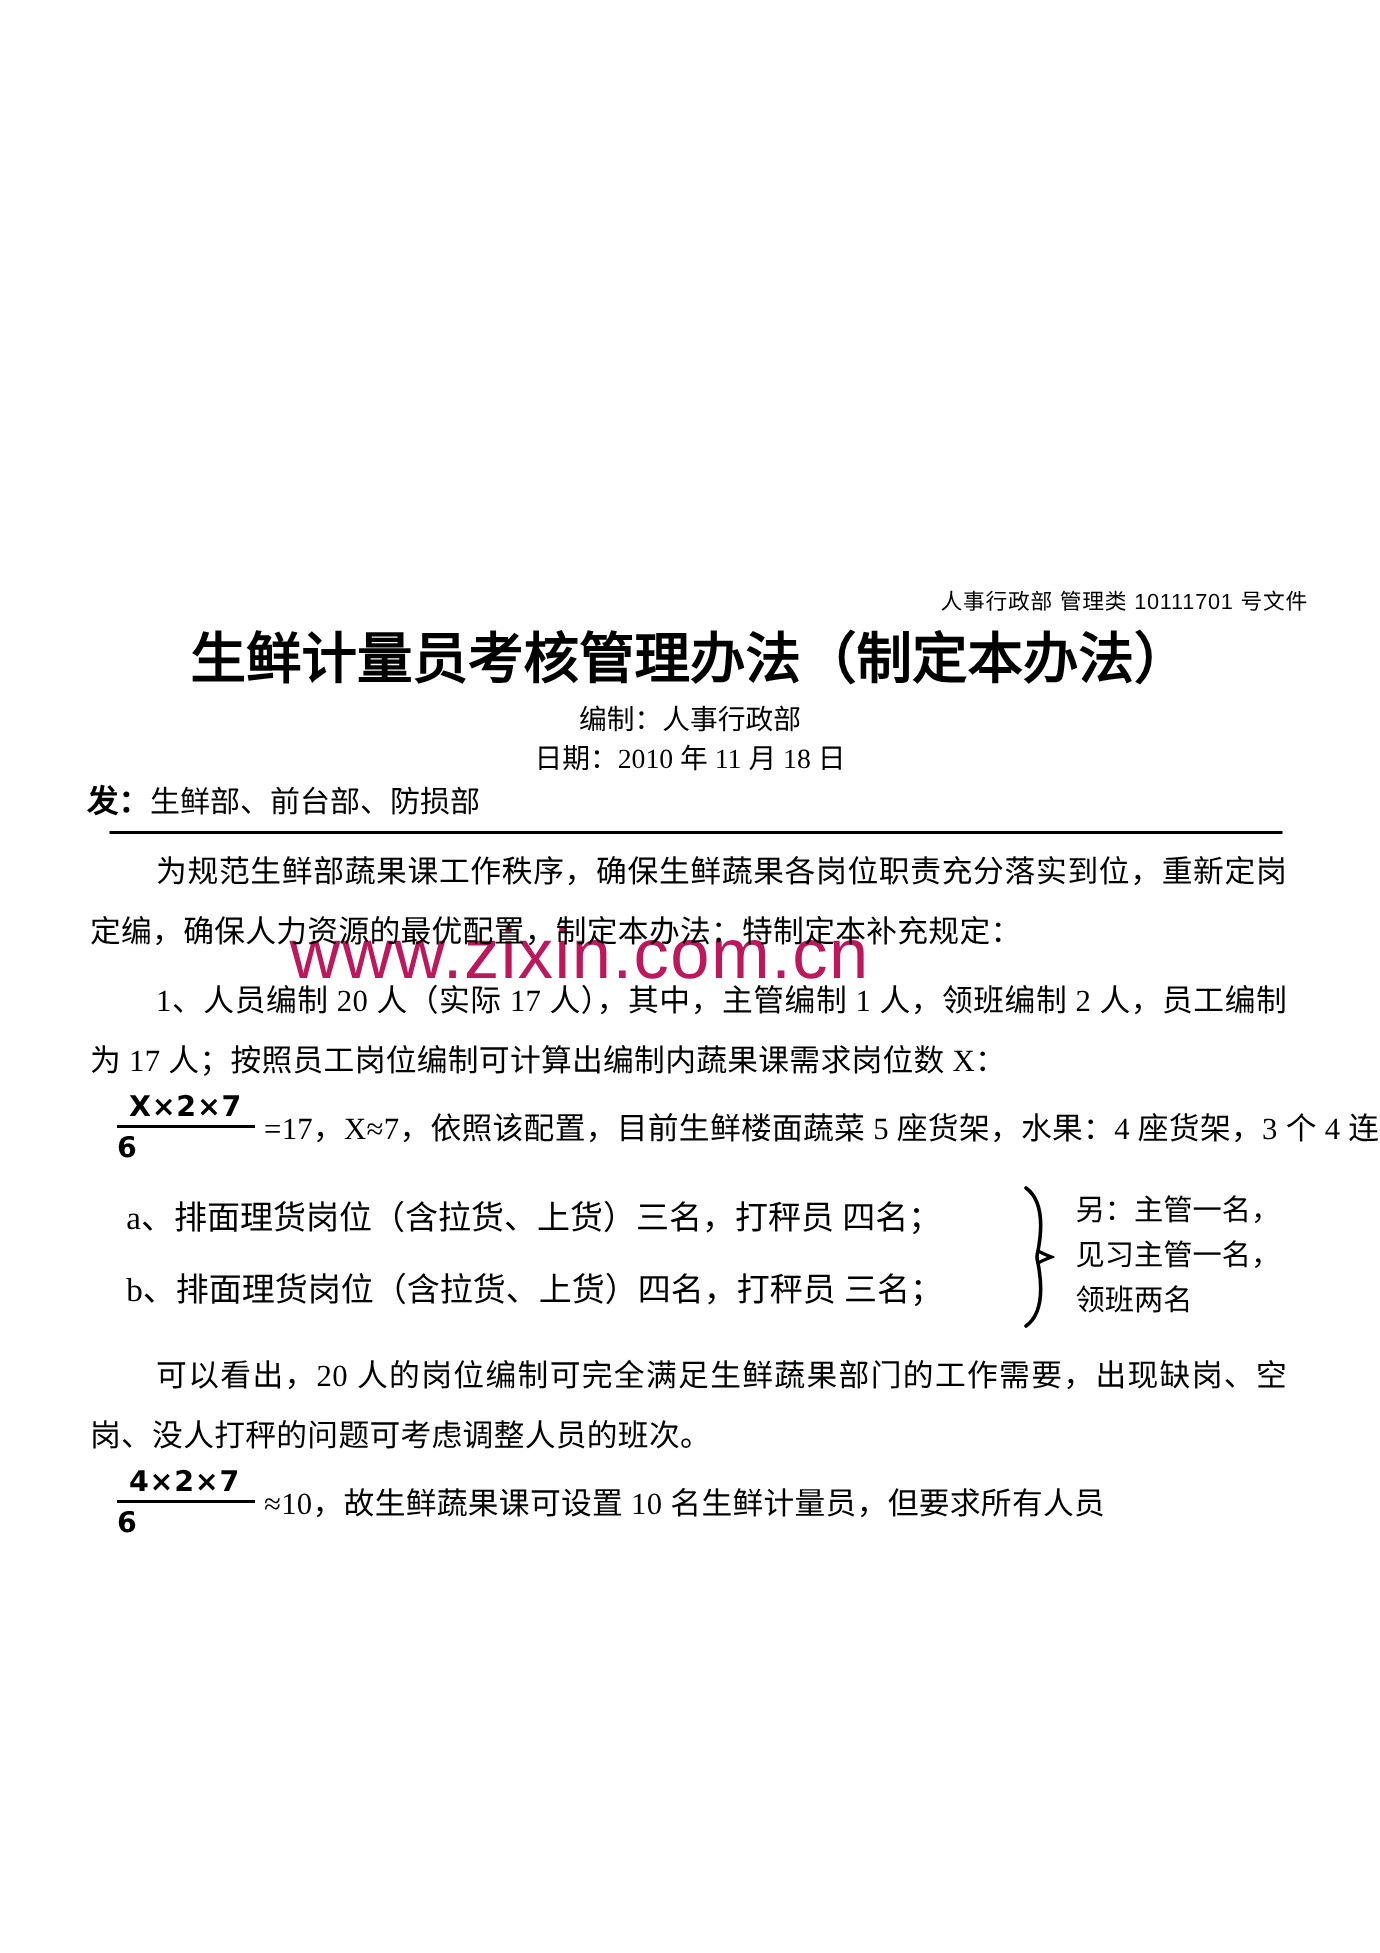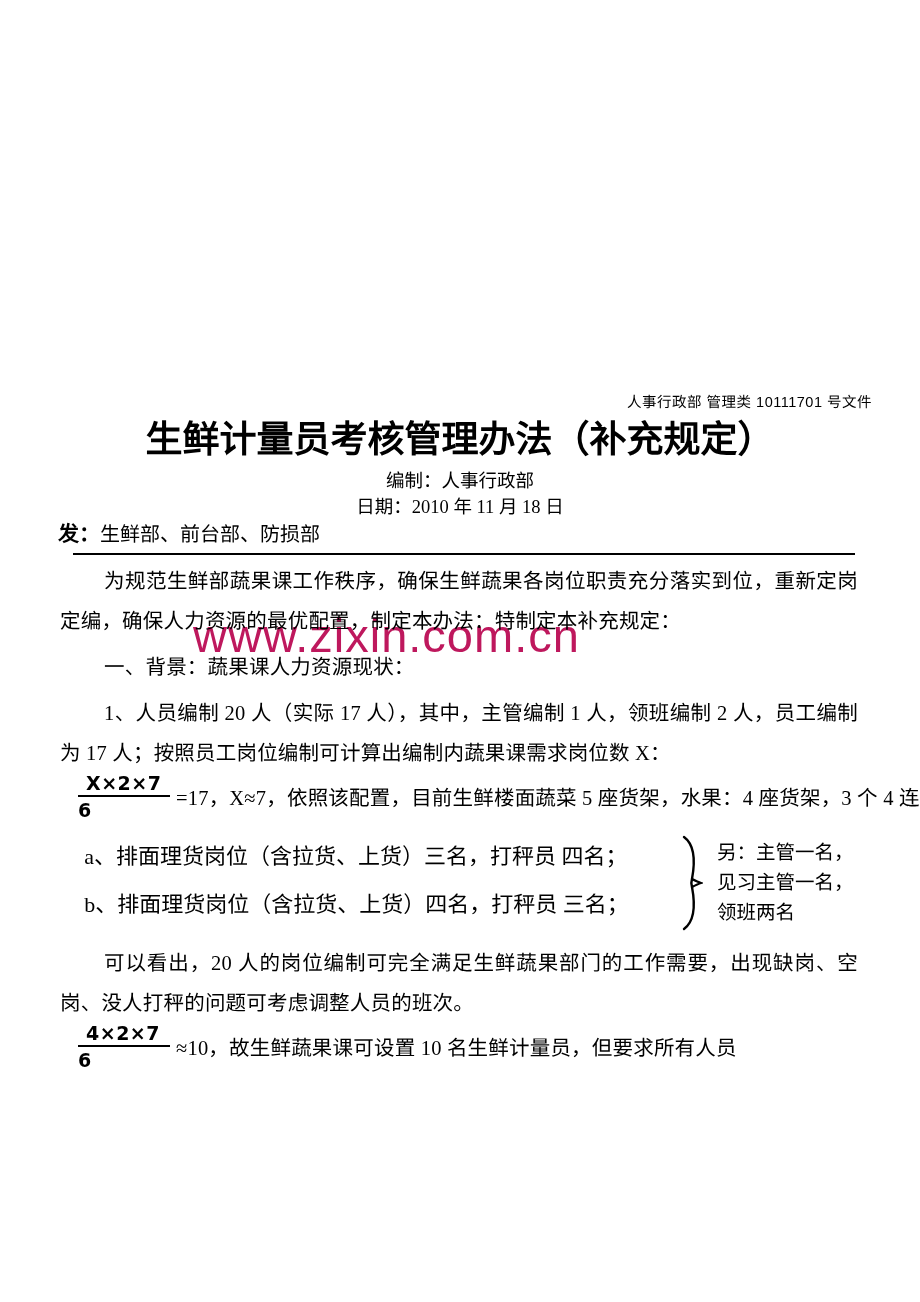--- a/index.html
+++ b/index.html
@@ -188,33 +188,32 @@
 <div class="page">
 
   <div class="watermark">www.zixin.com.cn</div>
 
   <div class="doc">
 
     <div class="top-spacer"></div>
 
     <div class="docnum">人事行政部 管理类 10111701 号文件</div>
 
-    <div class="title">生鲜计量员考核管理办法（补充规定）</div>
+    <div class="title">生鲜计量员考核管理办法（制定本办法）</div>
 
     <div class="byline">编制：人事行政部</div>
 
     <div class="dateline">日期：2010 年 11 月 18 日</div>
 
     <div class="sendto"><span class="lbl">发：</span><span>生鲜部、前台部、防损部</span></div>
 
     <div class="rule"></div>
 
     <p class="para indent gap-sm">为规范生鲜部蔬果课工作秩序，确保生鲜蔬果各岗位职责充分落实到位，重新定岗定编，确保人力资源的最优配置，制定本办法：特制定本补充规定：</p>
 
-    <p class="para indent gap-sm">一、背景：蔬果课人力资源现状：</p>
 
     <p class="para indent gap-sm">1、人员编制 20 人（实际 17 人），其中，主管编制 1 人，领班编制 2 人，员工编制为 17 人；按照员工岗位编制可计算出编制内蔬果课需求岗位数 X：</p>
 
     <div class="frac-line">
       <span class="frac">
         <span class="num">X×2×7</span>
         <span class="bar"></span>
         <span class="den">6</span>
       </span>
       <span class="frac-rest">=17，X≈7，依照该配置，目前生鲜楼面蔬菜 5 座货架，水果：4 座货架，3 个 4 连堆，7 个岗位配置可实行如下岗位配置方案：</span>

